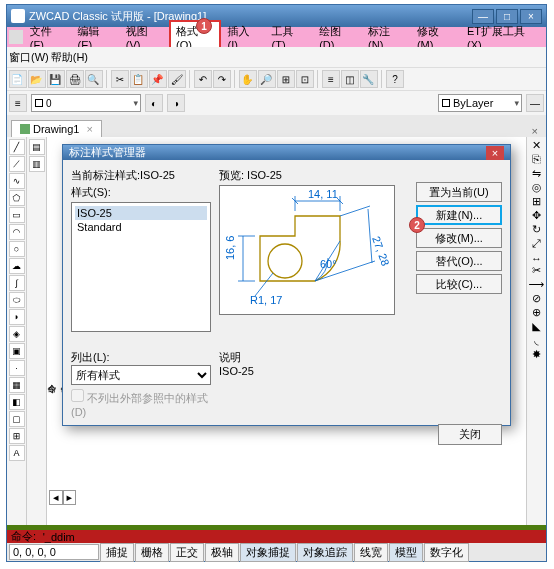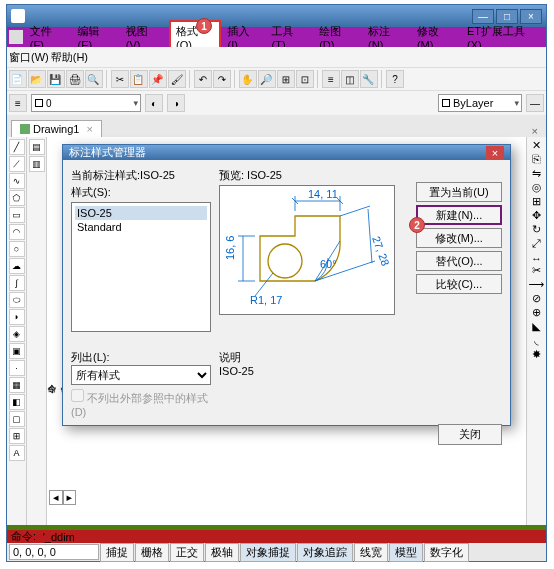--- a/index.html
+++ b/index.html
@@ -2,21 +2,21 @@
 <html><head>
 <meta charset="utf-8">
 <style>
 *{box-sizing:border-box;margin:0;padding:0;font-family:"Microsoft YaHei","SimSun",sans-serif;font-size:11px}
 body{background:#fff;width:554px;height:569px;overflow:hidden;position:relative}
 .win{position:absolute;left:6px;top:4px;width:541px;height:558px;border:1px solid #3b6ea5;background:#f0f0f0;display:flex;flex-direction:column}
 .titlebar{height:22px;background:linear-gradient(#6fa3d8,#3b6ea5);color:#fff;display:flex;align-items:center;padding:0 4px}
 .titlebar .logo{width:14px;height:14px;background:#fff;border-radius:2px;margin-right:4px}
 .titlebar .winbtns{margin-left:auto;display:flex;gap:2px}
 .titlebar .winbtn{width:22px;height:15px;background:#5c8cc0;border:1px solid #2a5a8a;color:#fff;display:flex;align-items:center;justify-content:center;font-size:10px}
-.menubar{height:20px;background:#a21caf;display:flex;align-items:center;padding:0 2px;gap:2px}
+.menubar{height:20px;background:#f9a8d4;display:flex;align-items:center;padding:0 2px;gap:2px}
 .menubar .mi{padding:2px 5px;cursor:default}
 .menubar .mi.hl{border:2px solid #d33;background:#fff}
 .badge{position:absolute;width:16px;height:16px;background:#d55;border-radius:50%;color:#fff;display:flex;align-items:center;justify-content:center;font-size:10px;font-weight:bold;border:1px solid #a33;z-index:10}
 .menubar2{height:20px;background:#f4f4f4;display:flex;align-items:center;padding:0 2px;gap:2px}
 .toolbar{height:24px;background:#f4f4f4;border-top:1px solid #ddd;border-bottom:1px solid #ddd;display:flex;align-items:center;padding:0 2px;gap:1px}
 .tb{width:18px;height:18px;background:#e8e8e8;border:1px solid #ccc;display:flex;align-items:center;justify-content:center;font-size:10px}
 .tbsep{width:2px;height:18px;border-left:1px solid #ccc;margin:0 2px}
 .propbar{height:24px;background:#f4f4f4;display:flex;align-items:center;padding:0 2px;gap:4px}
 .propbar .combo{height:18px;border:1px solid #999;background:#fff;padding:0 14px 0 3px;display:flex;align-items:center;position:relative;font-size:10px}
 .propbar .combo::after{content:"▾";position:absolute;right:2px;font-size:9px;color:#555}
@@ -45,36 +45,37 @@
 .leftcol{width:140px}
 .leftcol .lbl{font-size:11px;margin-bottom:2px}
 .leftcol .listbox{width:140px;height:130px;border:1px solid #7a7a7a;background:#fff;padding:3px;font-size:11px}
 .leftcol .listbox div{padding:1px 2px}
 .leftcol .listbox .sel{background:#cde;}
 .midcol{flex:1}
 .midcol .lbl{font-size:11px;margin-bottom:2px}
 .preview{width:176px;height:130px;border:1px solid #7a7a7a;background:#fff;position:relative}
 .rightcol{width:86px;display:flex;flex-direction:column;gap:3px;padding-top:14px}
 .rightcol button{height:20px;font-size:11px;background:#f4f4f4;border:1px solid #888;cursor:default}
-.rightcol button.hl{border:2px solid #701a75}
+.rightcol button.hl{border:2px solid #0ea5e9}
 .dlgrow2{display:flex;gap:8px;margin-top:18px}
 .dlgrow2 .la{width:140px}
 .dlgrow2 .la .lbl{font-size:11px}
 .dlgrow2 .la select{width:140px;height:20px;border:1px solid #7a7a7a;background:#fff}
 .dlgrow2 .la .chk{margin-top:4px;color:#999}
 .dlgrow2 .rb{flex:1}
 .dlgfoot{display:flex;justify-content:flex-end;padding-top:6px}
 .dlgfoot button{width:64px;height:21px;border:1px solid #888;background:#f4f4f4}
 </style>
 </head>
 <body>
 
 <div class="win">
   <div class="titlebar">
     <div class="logo"></div>
+    <span>ZWCAD Classic 试用版 - [Drawing1]</span>
     <div class="winbtns">
       <div class="winbtn">—</div>
       <div class="winbtn">□</div>
       <div class="winbtn">×</div>
     </div>
   </div>
 
   <div class="menubar" id="menubar1">
     <div class="logo" style="width:14px;height:14px;background:#ddd"></div>
   <div class="mi">文件(F)</div>

